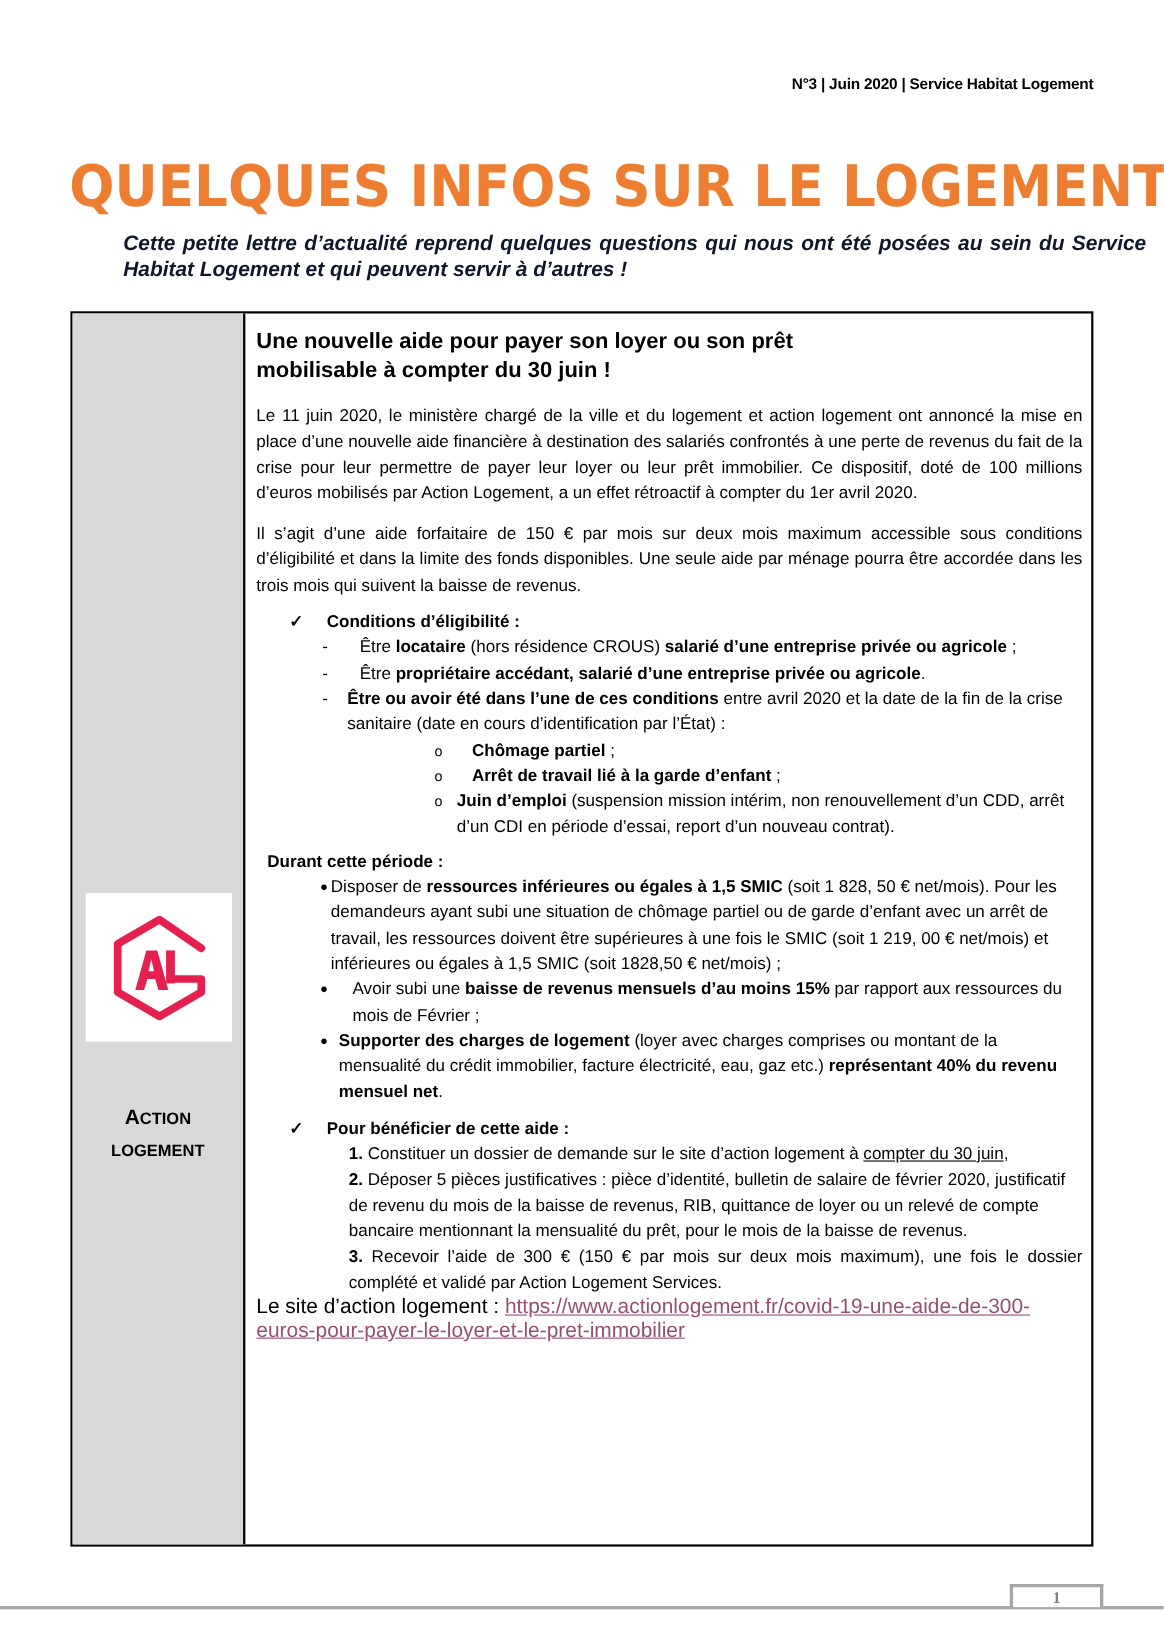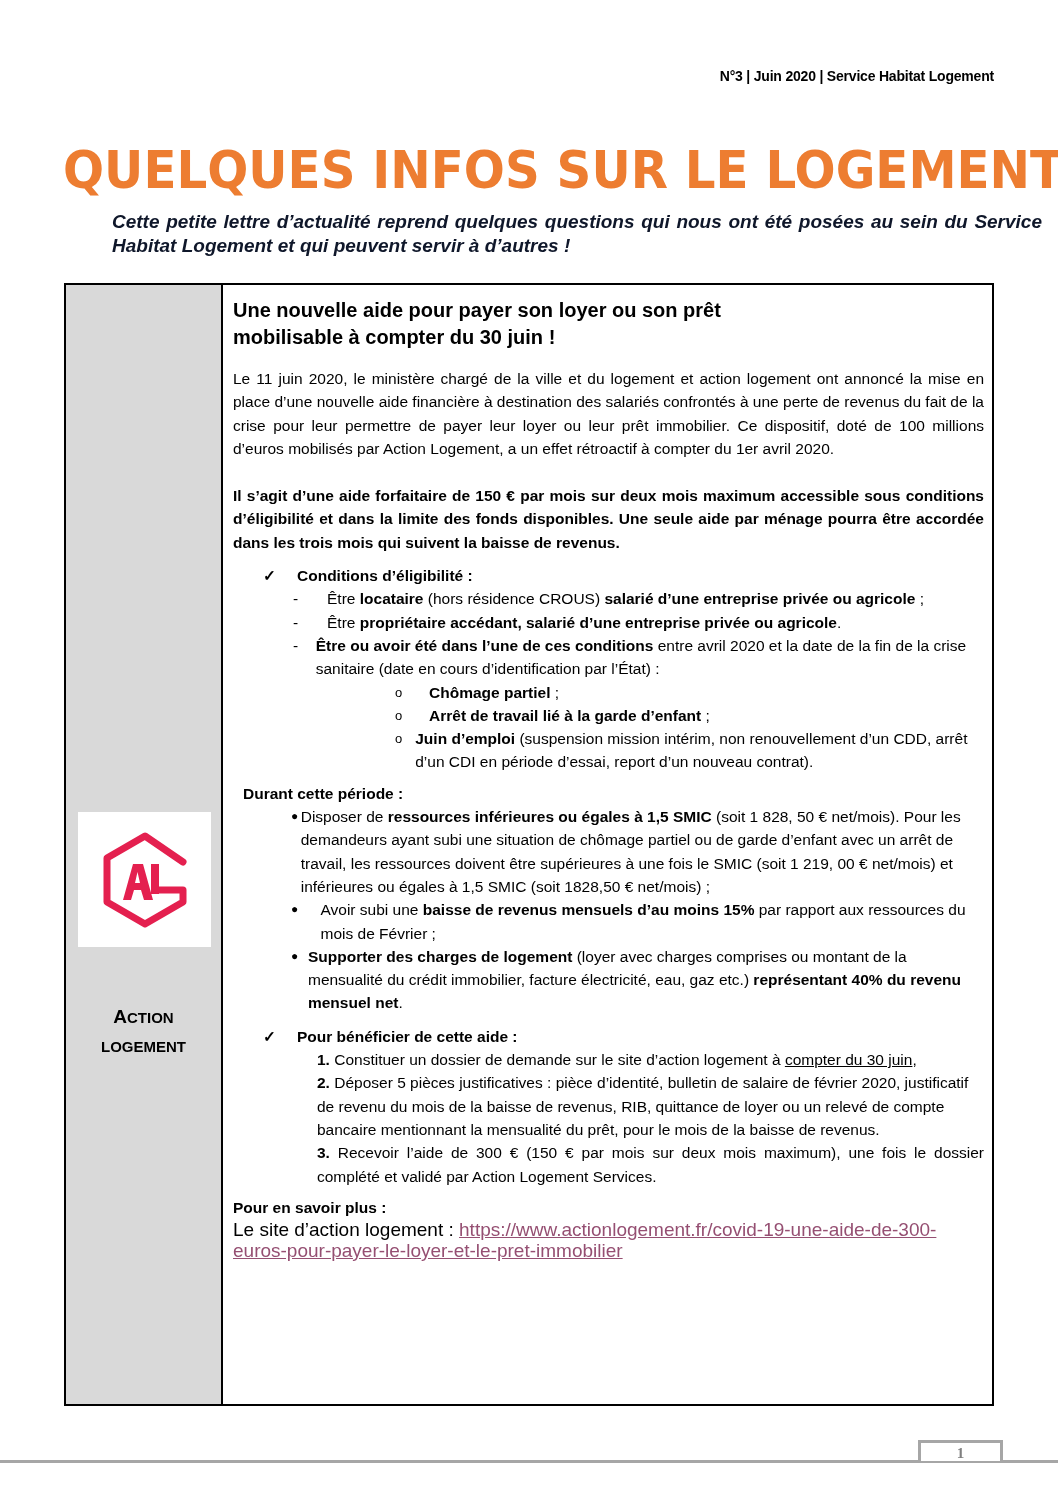--- a/index.html
+++ b/index.html
@@ -10,21 +10,21 @@
   .box { position:absolute; left:64px; top:283px; width:930px; height:1123px; border:2px solid #000; box-sizing:border-box; display:flex; }
   .side { width:155px; background:#d9d9d9; border-right:2px solid #000; position:relative; }
   .side-title { position:absolute; top:718px; left:0; width:155px; text-align:center; font-weight:bold; font-size:19px; line-height:28px; }
   .side-title .sc { font-size:15px;text-align:center; }
   .logo { position:absolute; top:527px; left:12px; width:133px; height:135px; background:#fff; display:flex; align-items:center; justify-content:center; }
   .content { flex:1; padding:0 8px 0 10px; font-size:15.5px; line-height:23.3px; position:relative; }
   .h1 { font-size:20px; font-weight:bold; margin-top:12px; line-height:27px; }
   .h2 { font-size:20px; font-weight:bold; text-align:left; padding-right:6px; line-height:27px; }
   p { margin:0; text-align:justify; }
   .p1 { margin-top:16px; }
-  .p2 { margin-top:24px; font-weight:bold; }
+  .p2 { margin-top:14px; font-weight:normal; }
   .check { margin-top:10px; padding-left:30px; display:flex; }
   .check .mk { width:34px; font-weight:bold; }
   .dash { display:flex; padding-left:60px; }
   .dash .mk { width:34px; }
   .circ { display:flex; padding-left:162px; }
   .circ .mk { width:34px; font-size:13px; }
   .sub-h { margin-top:8px; padding-left:10px; font-weight:bold; }
   .bul { display:flex; padding-left:58px; }
   .bul .mk { width:34px; font-size:12px; }
   .num { padding-left:84px; }
@@ -113,21 +113,20 @@
     <div class="check">
       <span class="mk">✓</span>
       <b>Pour bénéficier de cette aide :</b>
     </div>
     <div class="num">
       <p><b>1.</b><span> Constituer un dossier de demande sur le site d’action logement à </span><span class="u">compter du 30 juin</span><span>,</span></p>
       <p><b>2.</b><span> Déposer 5 pièces justificatives : pièce d’identité, bulletin de salaire de février 2020, justificatif de revenu du mois de la baisse de revenus, RIB, quittance de loyer ou un relevé de compte bancaire mentionnant la mensualité du prêt, pour le mois de la baisse de revenus.</span></p>
       <p style="text-align:justify"><b>3.</b><span> Recevoir l’aide de 300 € (150 € par mois sur deux mois maximum), une fois le dossier complété et validé par Action Logement Services.</span></p>
     </div>
 
-    <div class="more">Pour en savoir plus :</div>
     <div class="link-line">
       <span>Le site d’action logement : </span><a class="link">https://www.actionlogement.fr/covid-19-une-aide-de-300-euros-pour-payer-le-loyer-et-le-pret-immobilier</a>
     </div>
   </div>
 </div>
 
 <div class="footer-line"></div>
 <div class="page-tab">1</div>
 
 </body></html>

